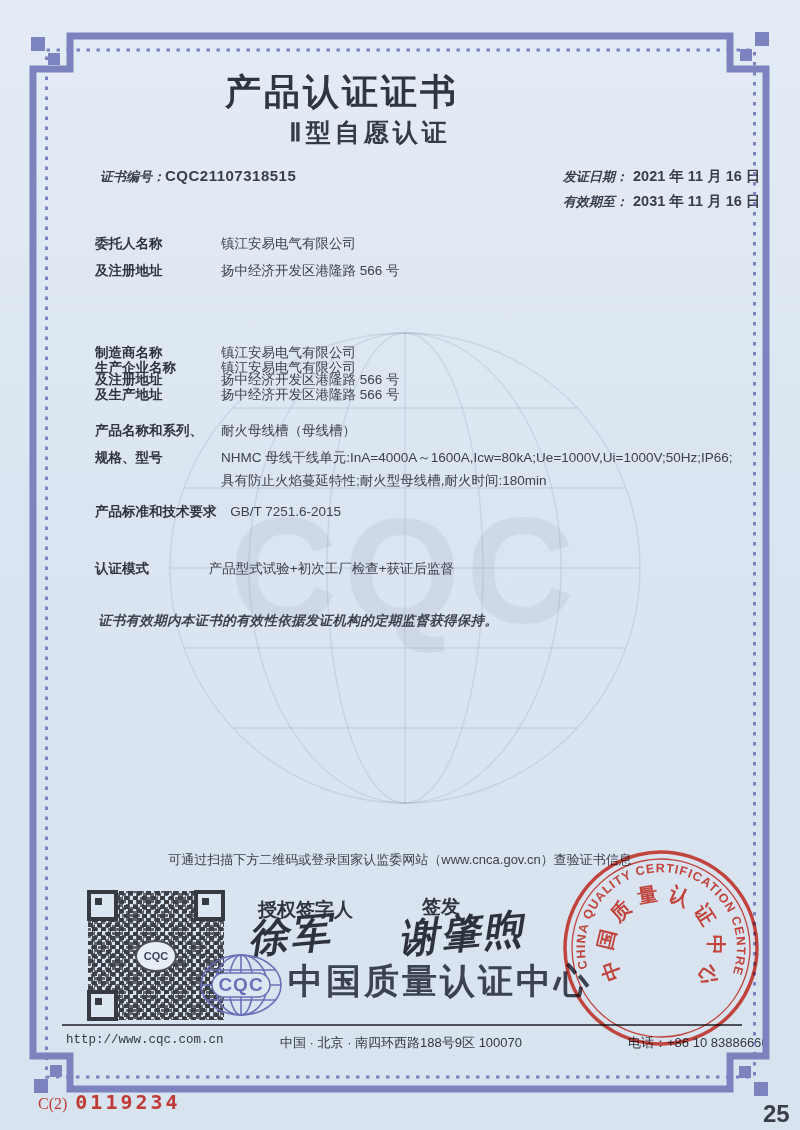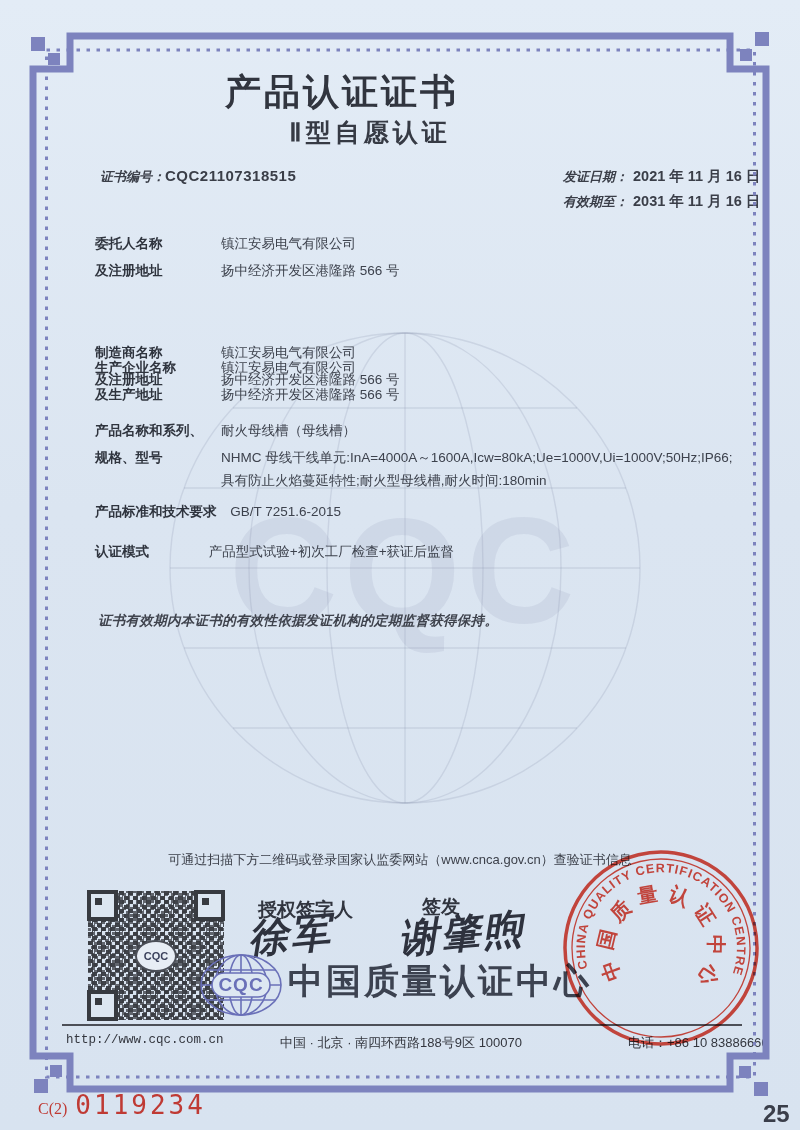--- a/index.html
+++ b/index.html
@@ -63,21 +63,21 @@
 
   .footrule{left:62px;top:1024px;width:680px;height:2px;background:#4c4f57;}
   .website{left:66px;top:1033px;font-family:Liberation Mono, monospace;
       font-size:12.5px;color:#33363e;}
   .address{left:280px;top:1034px;font-size:13px;color:#33363e;}
   .phone{left:628px;top:1034px;font-size:13px;color:#33363e;}
 
   .serial{left:38px;top:1090px;color:#bf3a34;}
   .serial .pfx{font-family:"Liberation Serif",serif;font-size:16px;}
   .serial .num{font-family:"DejaVu Sans Mono","Liberation Mono",monospace;
-      font-size:26px;font-weight:normal;letter-spacing:3px;margin-left:8px;}
+      font-size:20px;font-weight:bold;letter-spacing:3px;margin-left:8px;}
   .pagefrag{left:763px;top:1100px;font-size:24px;font-weight:bold;color:#3a3e4a;}
 </style>
 </head>
 <body>
 
 <div class="page">
 
   <svg class="border-svg" width="800" height="1130" viewBox="0 0 800 1130">
     <path d="M70 36 H730 V69 H766 V1056 H730 V1089 H70 V1056 H33 V69 H70 Z" fill="none" stroke="#7d83be" stroke-width="7"></path>
     <rect x="46.5" y="50" width="708" height="1027" fill="none" stroke="#7d83be" stroke-width="3" stroke-dasharray="3.5 6.5"></rect>
@@ -153,21 +153,21 @@
       <div class="flabel">规格、型号</div>
       <div class="fvalue long">NHMC 母线干线单元:InA=4000A～1600A,Icw=80kA;Ue=1000V,Ui=1000V;50Hz;IP66;具有防止火焰蔓延特性;耐火型母线槽,耐火时间:180min</div>
     </div>
 
     <div class="abs srow" style="top:503px;">
       <span class="flabel">产品标准和技术要求</span>
       <span class="fvalue" style="margin-left:10px;">GB/T 7251.6-2015</span>
     </div>
 
     <div class="abs srow" style="top:543px;">
-      <span class="flabel" style="width:110px;display:inline-block;">认证模式</span>
+      <span class="flabel" style="width:110px;display:inline-block;margin-top:17px;">认证模式</span>
       <span class="fvalue">产品型式试验+初次工厂检查+获证后监督</span>
     </div>
 
     <div class="abs statement kai" style="top:612px;">证书有效期内本证书的有效性依据发证机构的定期监督获得保持。</div>
 
     <div class="abs verify">可通过扫描下方二维码或登录国家认监委网站（www.cnca.gov.cn）查验证书信息</div>
 
     <div class="abs qr">
       <div class="qr-finder tl"></div>
       <div class="qr-finder tr"></div>

